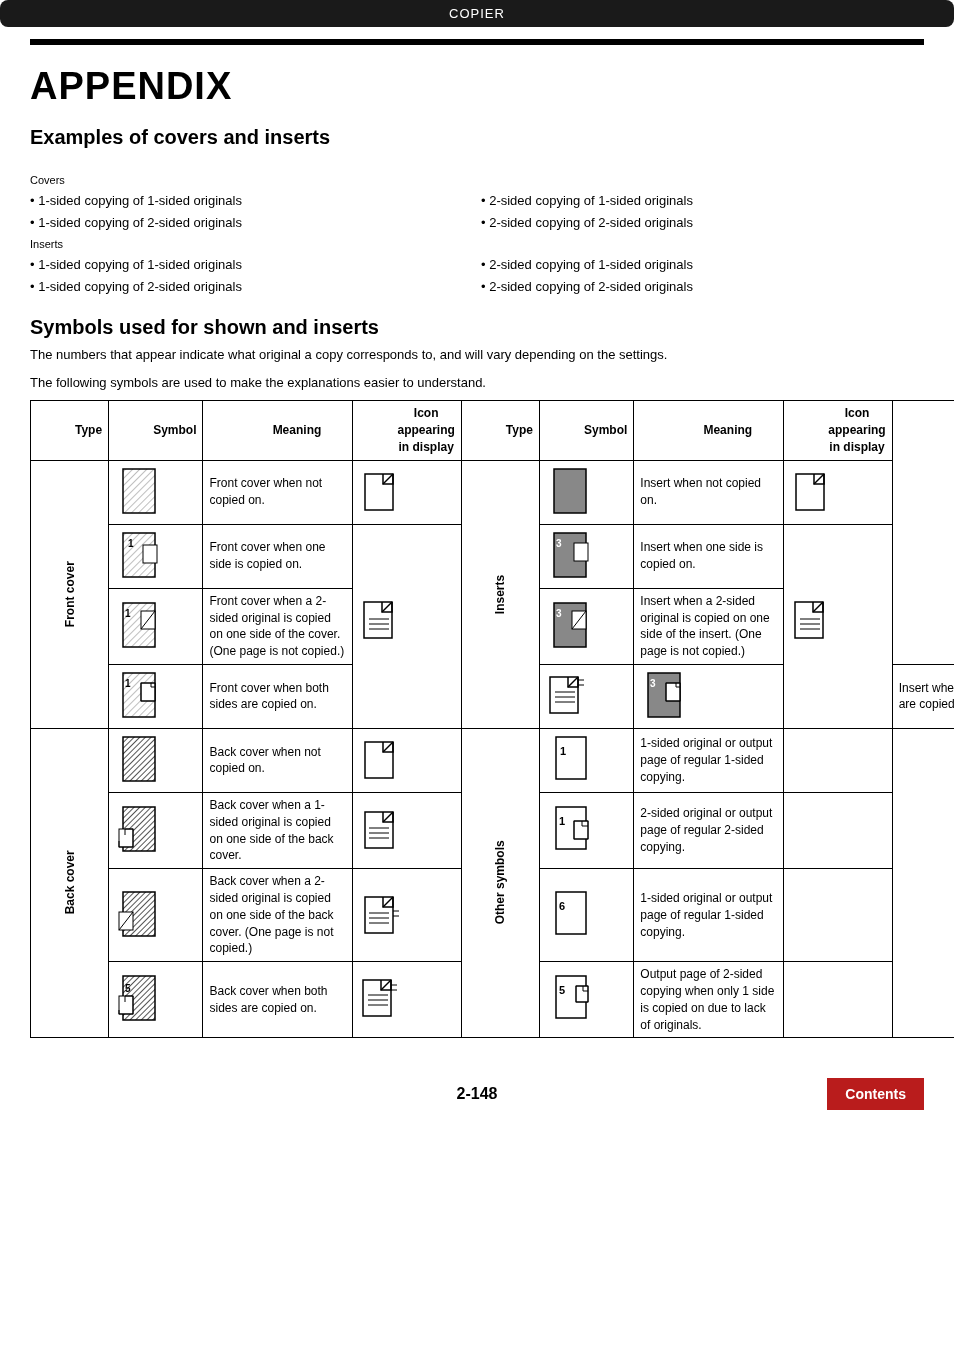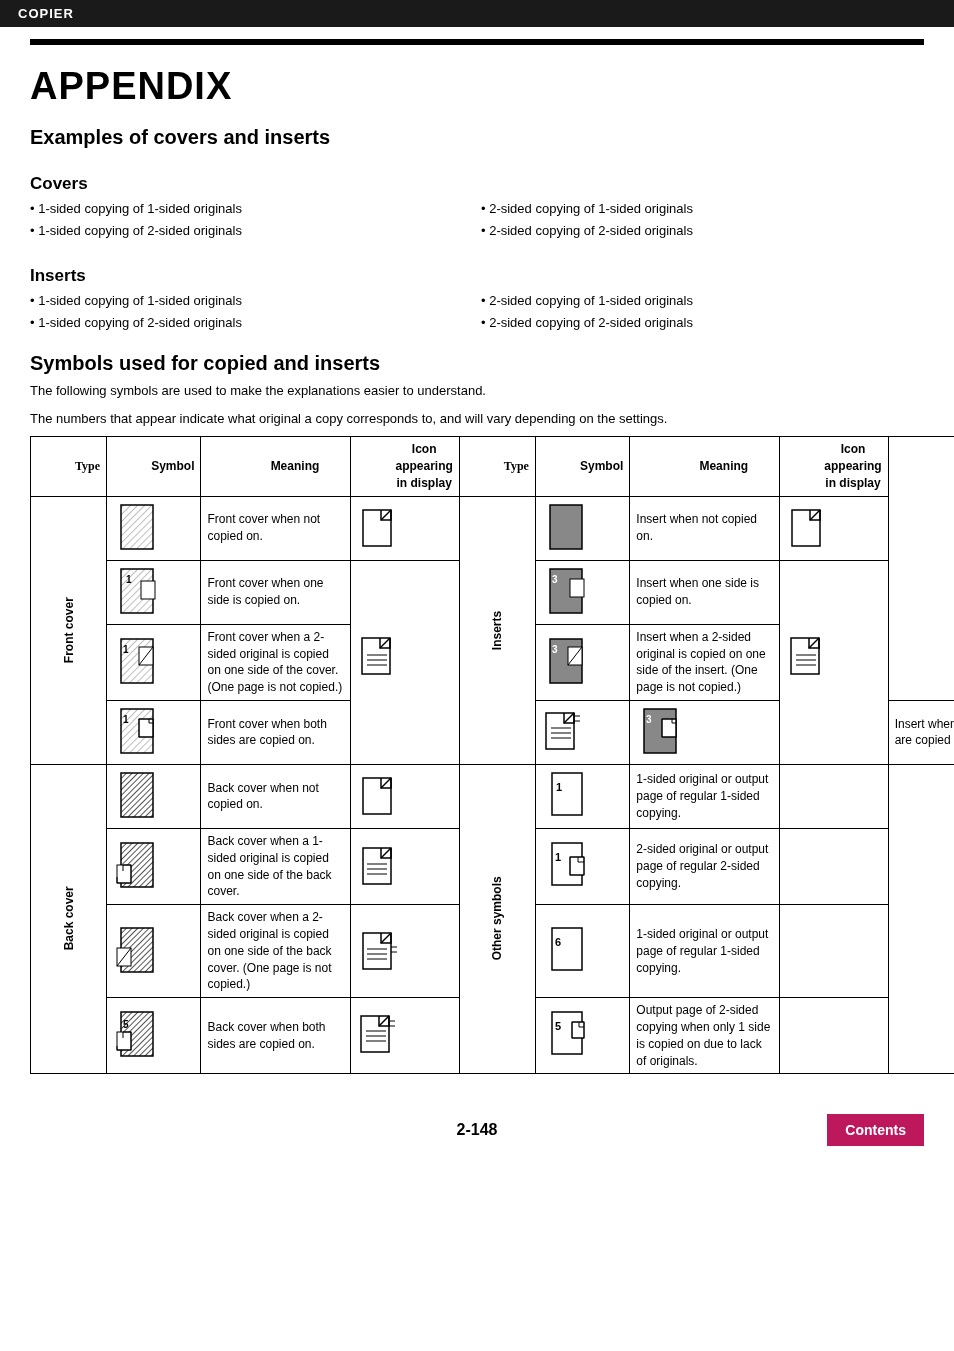--- a/index.html
+++ b/index.html
@@ -10,25 +10,26 @@
       color: #000;
       width: 954px;
       min-height: 1351px;
       position: relative;
     }
 
     
     .header-bar {
       background: #1a1a1a;
       color: #fff;
-      text-align: left;
+      text-align: center;
       padding: 6px 18px;
       font-size: 13px;
-      font-weight: bold;
+      font-weight: normal;
       letter-spacing: 1px;
+      border-radius: 8px;
     }
 
     
     .top-border {
       border-top: 4px solid #000;
       border-bottom: 2px solid #000;
       margin: 12px 30px 0 30px;
     }
 
     .main-content {
@@ -48,23 +49,23 @@
       margin-bottom: 25px;
     }
 
     p.section-intro {
       font-size: 13px;
       margin-bottom: 4px;
       line-height: 1.5;
     }
 
     .sub-heading {
-      font-weight: bold;
-      font-size: 17px;
-      margin-top: 24px;
+      font-weight: normal;
+      font-size: 11px;
+      margin-top: 4px;
       margin-bottom: 4px;
     }
 
     .two-col-list {
       display: flex;
       gap: 8px;
       margin-bottom: 4px;
     }
     .two-col-list .col {
       flex: 1;
@@ -150,33 +151,33 @@
     }
 
     .page-number {
       font-size: 16px;
       font-weight: bold;
       flex: 1;
       text-align: center;
     }
 
     .contents-btn {
-      background: #be185d;
+      background: #b91c1c;
       color: #fff;
       font-size: 14px;
       font-weight: bold;
       padding: 8px 18px;
       border: none;
       cursor: pointer;
     }
 
     
     svg { display: block; }
 
-    .col-type { width: 22px; font-family: Liberation Serif, serif; }
+    .col-type { width: 22px; }
     .col-symbol { width: 65px; text-align: center; }
     .col-meaning { min-width: 150px; }
     .col-icon { width: 60px; text-align: center; }
 
     
   </style>
 </head>
 <body>
 
 <div class="header-bar">
@@ -216,23 +217,23 @@
       </ul>
     </div>
     <div class="col">
       <ul>
         <li>2-sided copying of 1-sided originals</li>
         <li>2-sided copying of 2-sided originals</li>
       </ul>
     </div>
   </div>
 
-  <h2 class="symbols-title">Symbols used for copied and inserts</h2>
+  <h2 class="symbols-title">Symbols used for shown and inserts</h2>
+  <p class="symbols-intro">The numbers that appear indicate what original a copy corresponds to, and will vary depending on the settings.</p>
   <p class="symbols-intro">The following symbols are used to make the explanations easier to understand.</p>
-  <p class="symbols-intro">The numbers that appear indicate what original a copy corresponds to, and will vary depending on the settings.</p>
 
   <table class="symbols-table">
     <thead>
       <tr>
 
         <th class="col-type" style="width:22px;">Type</th>
         <th class="col-symbol" style="width:65px;">Symbol</th>
         <th class="col-meaning">Meaning</th>
         <th class="col-icon" style="width:65px; text-align:center;">Icon<br>appearing<br>in display</th>
 

